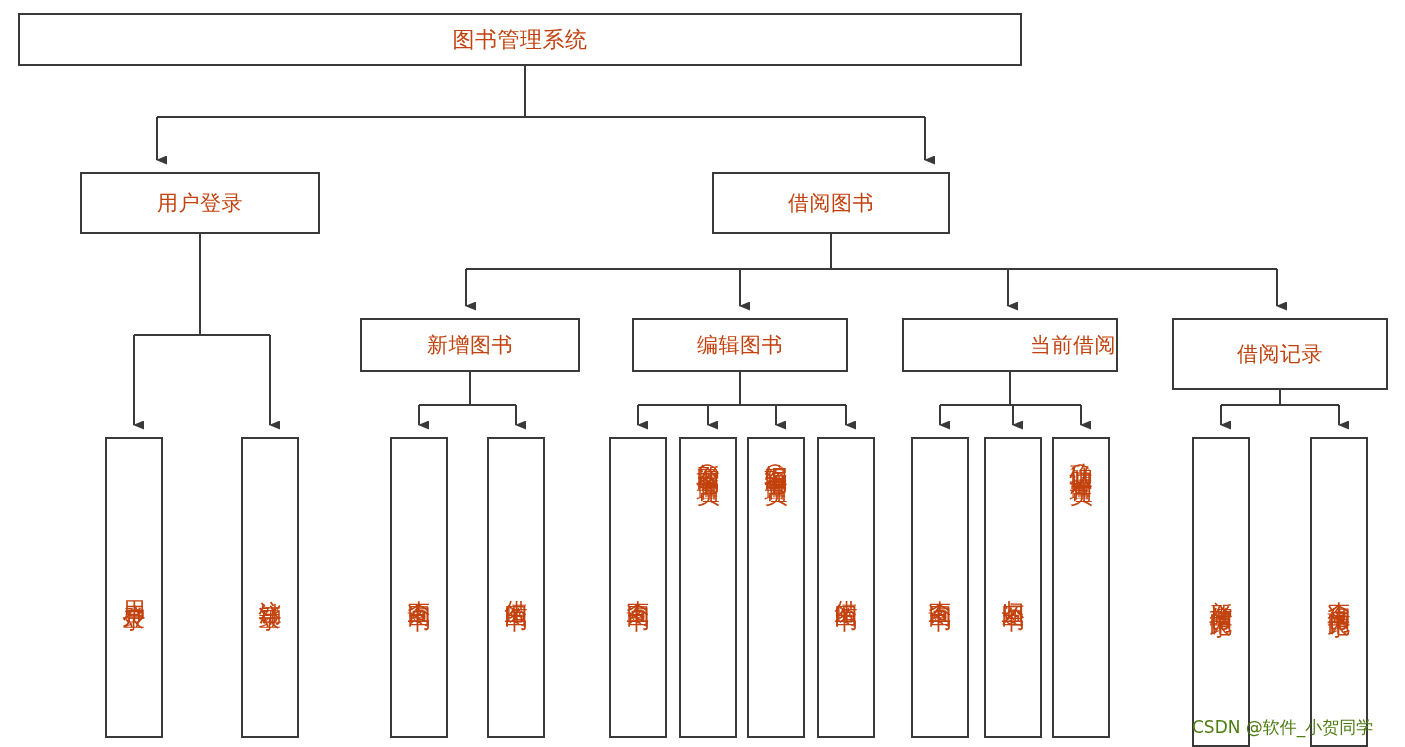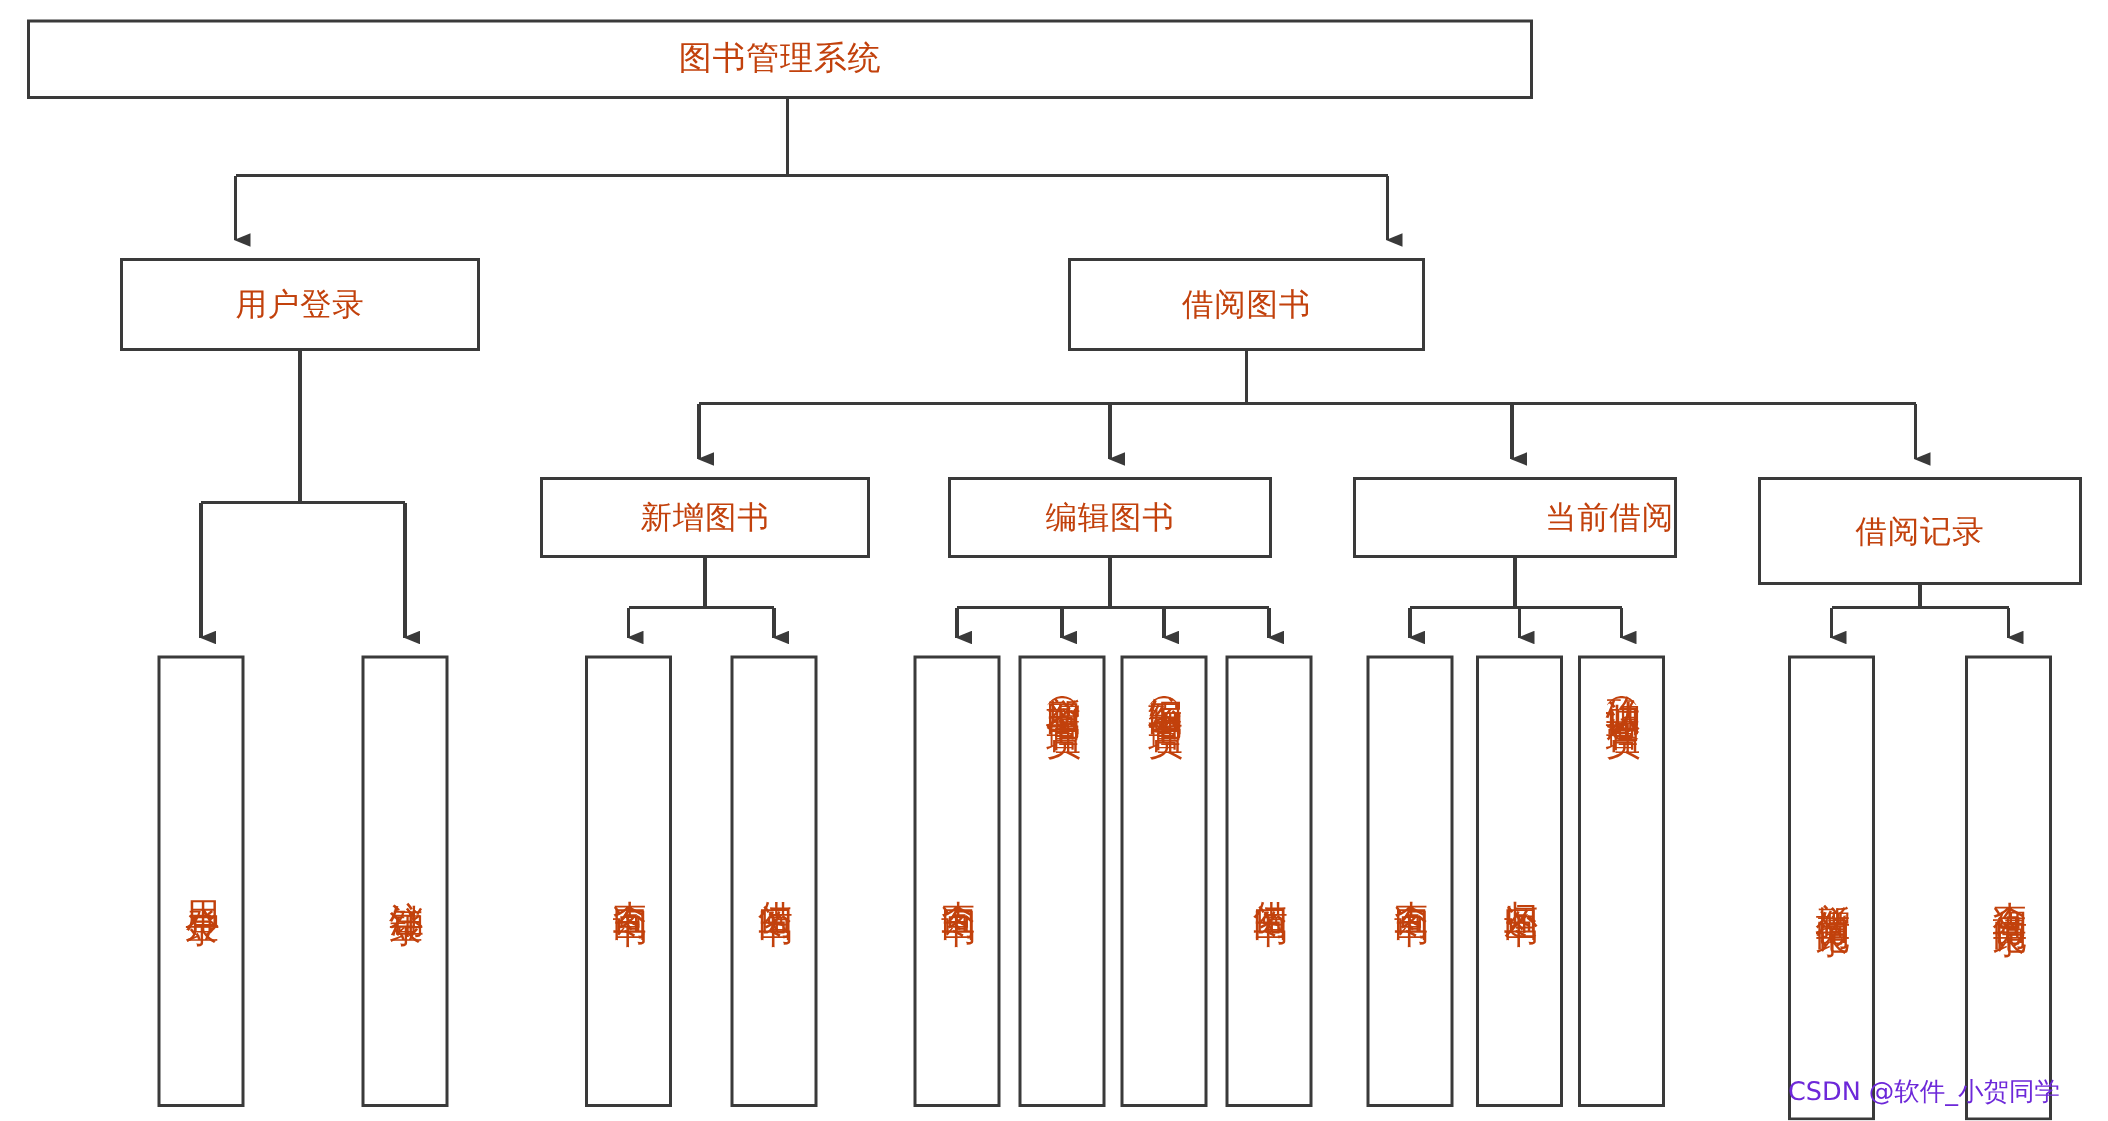--- a/index.html
+++ b/index.html
@@ -63,21 +63,21 @@
     line-height: 1.0;
     letter-spacing: 3px;
     white-space: nowrap;
   }
   .node.leaf.centered {
     align-items: center;
     padding-top: 0;
   }
   #watermark {
     position: absolute;
-    color: #6d28d9;
+    color: #4d7c0f;
     font-size: 17px;
     font-family: "DejaVu Sans", "Liberation Sans", sans-serif;
     white-space: nowrap;
     user-select: none;
   }
 </style>
 </head>
 <body>
 
 <div id="diagram-root">

